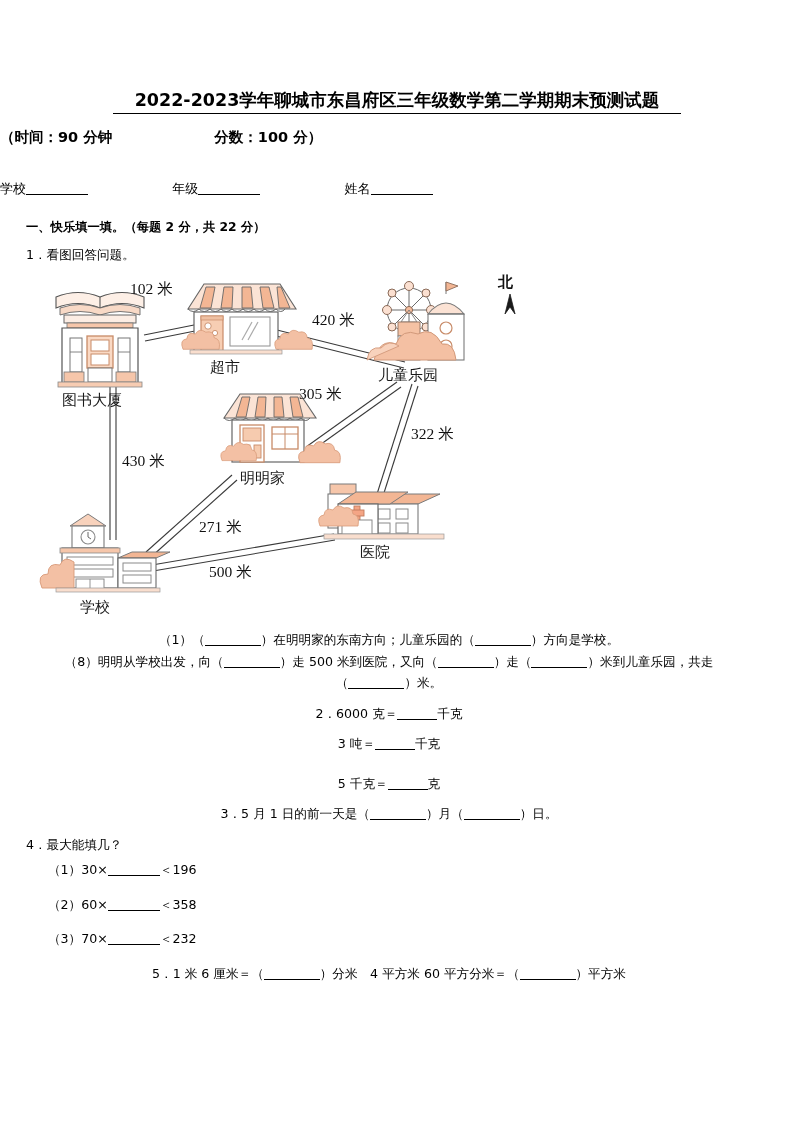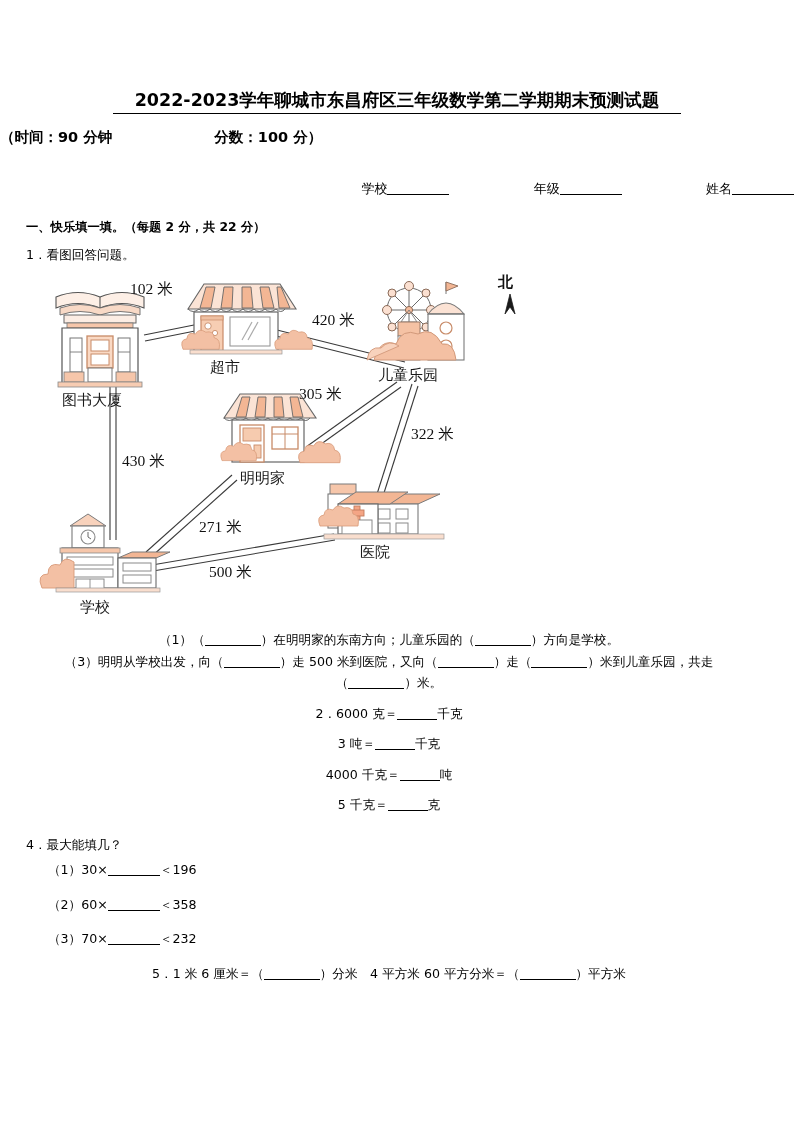--- a/index.html
+++ b/index.html
@@ -50,21 +50,21 @@
     font-family: "DejaVu Sans", "Liberation Sans", sans-serif;
     text-align: left;
   }
   .subline .gap { display: inline-block; width: 92px; }
 
   .idline {
     position: absolute;
     top: 180px;
     left: 0; right: 0;
     font-size: 13px;
-    text-align: right;
+    text-align: left;
     font-family: "DejaVu Sans", "Liberation Sans", sans-serif;
   }
   .idline .fld {
     display: inline-block;
     border-bottom: 1.2px solid #000;
     width: 62px;
     height: 13px;
     vertical-align: -2px;
   }
   .idline .sp { display: inline-block; width: 76px; }
@@ -399,47 +399,47 @@
     </svg>
   </div>
 
   <div class="content" style="top: 630px;">
 
     <div class="q qgroup">
       <span>（1）（</span><span class="blank-par"></span><span>）在明明家的东南方向；儿童乐园的（</span><span class="blank-par"></span><span>）方向是学校。</span>
     </div>
 
     <div class="q qgroup">
-      <span>（3）明明从学校出发，向（</span><span class="blank-par"></span><span>）走 500 米到医院，又向（</span><span class="blank-par"></span><span>）走（</span><span class="blank-par"></span><span>）米到儿童乐园，共走</span>
+      <span>（8）明明从学校出发，向（</span><span class="blank-par"></span><span>）走 500 米到医院，又向（</span><span class="blank-par"></span><span>）走（</span><span class="blank-par"></span><span>）米到儿童乐园，共走</span>
     </div>
 
     <div class="q qgroup">
       <span>（</span><span class="blank-par"></span><span>）米。</span>
     </div>
 
     <div class="spacer-q"></div>
 
     <div class="q qgroup">
       <span>2．6000 克＝</span><span class="blank-short"></span><span>千克</span>
     </div>
     <div class="spacer-q"></div>
     <div class="q qgroup">
       <span>3 吨＝</span><span class="blank-short"></span><span>千克</span>
     </div>
     <div class="spacer-q"></div>
-    <div class="q qgroup">
-      <span>4000 千克＝</span><span class="blank-short"></span><span>吨</span>
-    </div>
     <div class="spacer-q"></div>
     <div class="q qgroup">
       <span>5 千克＝</span><span class="blank-short"></span><span>克</span>
     </div>
 
     <div class="spacer-q"></div>
 
+    <div class="q qgroup">
+      <span>3．5 月 1 日的前一天是（</span><span class="blank-par"></span><span>）月（</span><span class="blank-par"></span><span>）日。</span>
+    </div>
 
     <div class="spacer-q"></div>
 
     <div class="q">4．最大能填几？</div>
 
     <div class="q indent2">
       <span>（1）30×</span><span class="blank-med"></span><span>＜196</span>
     </div>
     <div class="spacer-q"></div>
     <div class="q indent2">

